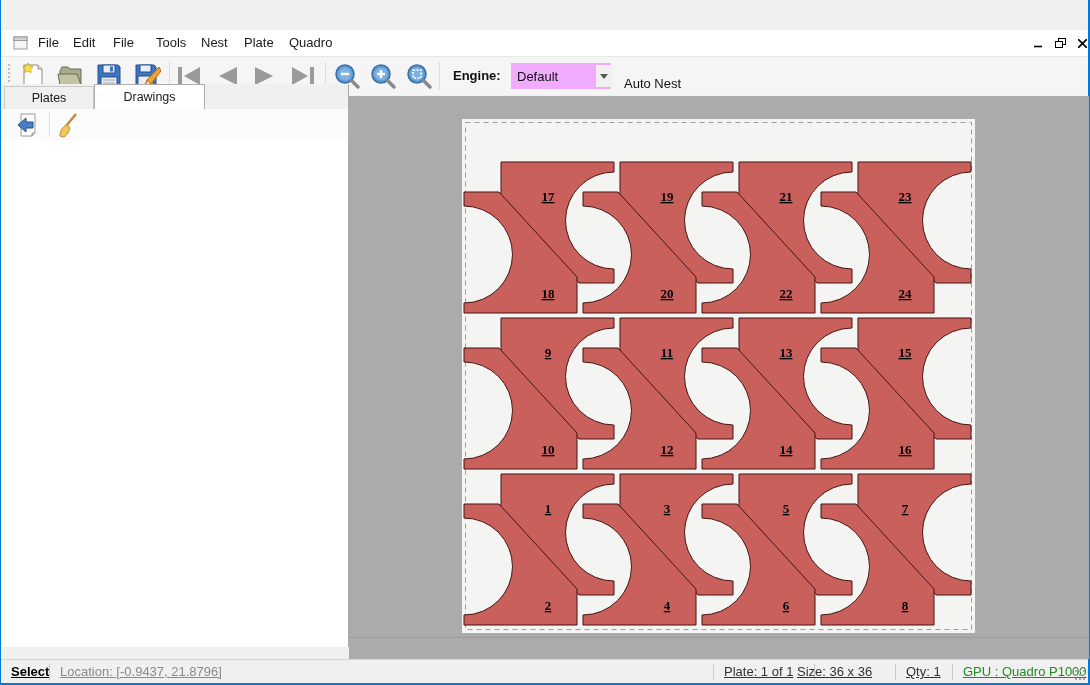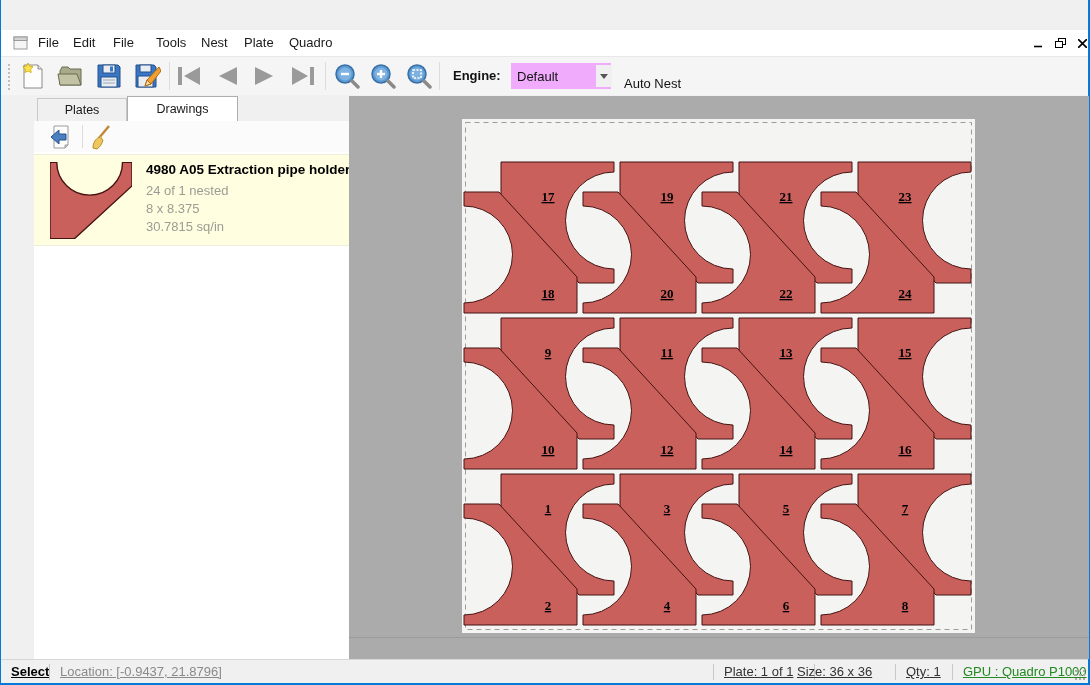--- a/index.html
+++ b/index.html
@@ -35,22 +35,22 @@
             align-items:center; justify-content:center; }
   .tb-sep { position:absolute; top:5px; width:1px; height:28px; background:#DCDCDC; }
   .engine-label { position:absolute; left:452px; top:11px; font-weight:bold; color:#111; }
   .engine-combo { position:absolute; left:510px; top:6px; width:100px; height:26px;
                   background:#f0abfc; display:flex; align-items:center; padding-left:6px; color:#111; }
   .engine-arrow { position:absolute; left:595px; top:8px; width:16px; height:22px;
                   background:#F0F0F0; display:flex; align-items:center; justify-content:center; }
   .autonest-btn { position:absolute; left:617px; top:9px; padding:2px 6px; color:#111;margin-top:8px; }
 
   
-  .panel { position:absolute; left:0; top:96px; width:348px; height:563px;
-           background:#FFFFFF; border-right:1px solid #ABABAB;margin-left:33px; }
+  .panel { position:absolute; left:0; top:84px; width:348px; height:563px;
+           background:#FFFFFF; border-right:1px solid #ABABAB; }
   .tabs { position:absolute; left:0; top:0; width:100%; height:25px; background:#F0F0F0; }
   .tab { position:absolute; top:2px; height:23px; display:flex; align-items:center;
          justify-content:center; font-size:12.5px; color:#1a1a1a; }
   .tab.inactive { left:3px; width:90px; background:#F0F0F0; border:1px solid #C8C8C8;
                   border-bottom:none; }
   .tab.active { left:93px; width:111px; top:0; height:25px; background:#FFFFFF;
                 border:1px solid #ADADAD; border-bottom:none; z-index:2; }
   .panel-toolbar { position:absolute; left:0; top:25px; width:100%; height:31px; background:#FBFBFB; }
   .pt-btn { position:absolute; top:2px; width:30px; height:27px; display:flex;
             align-items:center; justify-content:center; }
@@ -247,31 +247,20 @@
       <div class="pt-sep"></div>
       <div class="pt-btn" style="left:52px;">
         <svg width="24" height="26" viewBox="0 0 24 26">
           <line x1="20" y1="2" x2="10" y2="14" stroke="#C08A3E" stroke-width="2.5"></line>
           <path d="M4,24 C4,18 7,15 10,13 L14,16 C13,20 11,23 8,25 Z" fill="#EFC75E" stroke="#B8902E"></path>
           <path d="M10,13 L14,16 L12,12 Z" fill="#D8A94A"></path>
         </svg>
       </div>
     </div>
 
-    <div class="drawing-item">
-      <span class="thumb">
-        <svg width="82" height="77" viewBox="0 0 121 113">
-          <path d="M0,0 H113 V10 A48.5,48.5 0 0 0 113,107 V121 H78 L0,36 Z" transform="translate(0 113) rotate(-90)" fill="#C9605C" stroke="#441210" stroke-width="2"></path>
-        </svg>
-      </span>
-      <div class="drawing-title">4980 A05 Extraction pipe holder</div>
-      <div class="drawing-line" style="top:28px;">24 of 1 nested</div>
-      <div class="drawing-line" style="top:46px;">8 x 8.375</div>
-      <div class="drawing-line" style="top:64px;">30.7815 sq/in</div>
-    </div>
   </div>
 
   <div class="canvas">
     <svg id="nest-svg" width="740" height="563" viewBox="348 96 740 563">
       <defs>
         <path id="part-shape" d="M0,0 H113 V10 A48.5,48.5 0 0 0 113,107 V121 H78 L0,36 Z"></path>
       </defs>
       <rect x="461" y="119" width="513" height="514" fill="var(--plate-bg)"></rect>
       <rect x="464.5" y="122.5" width="506" height="507" fill="none" stroke="#9C9C9C" stroke-dasharray="5 4"></rect>
       <g id="parts-layer">

